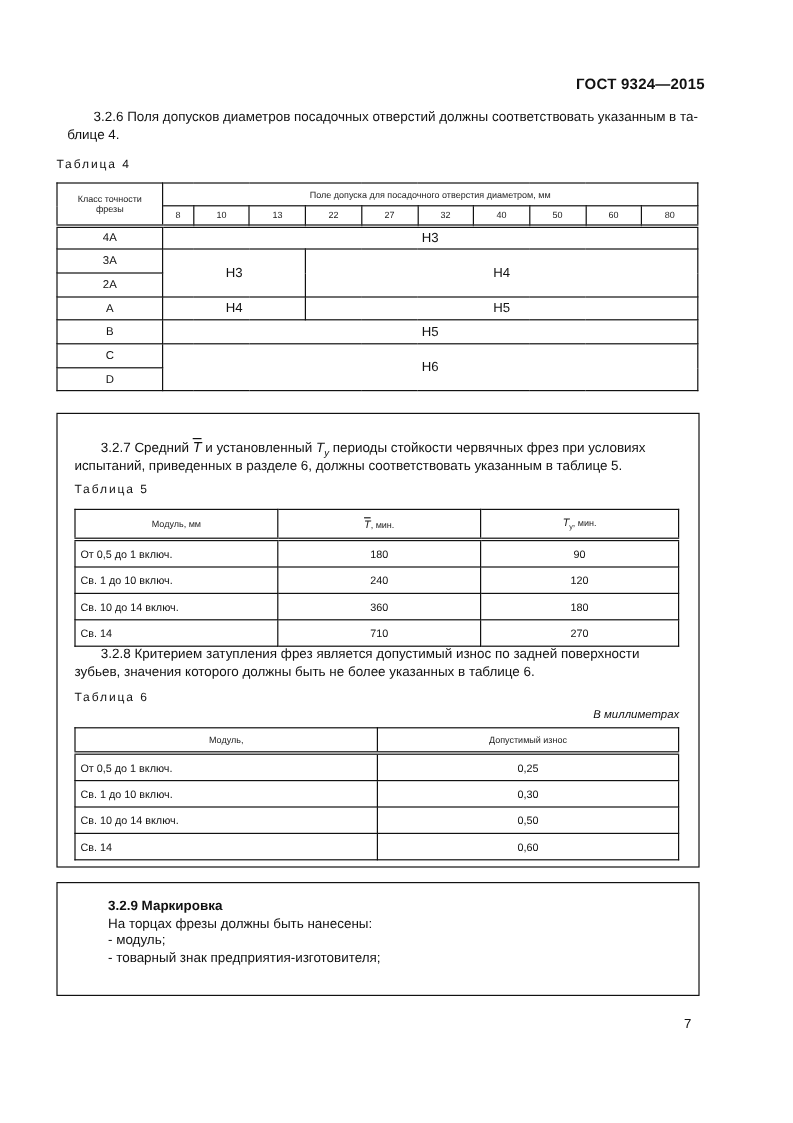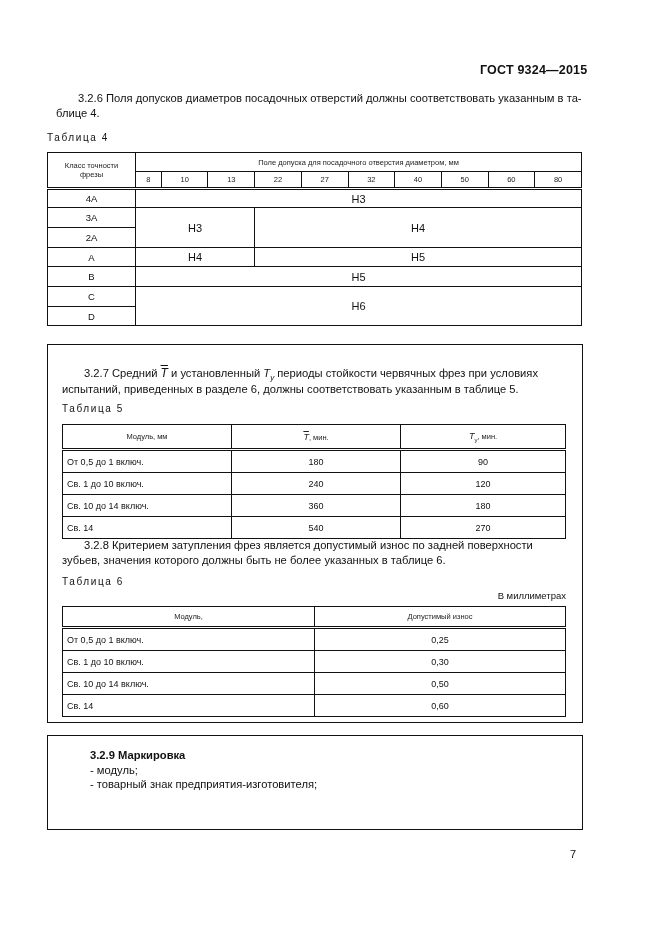--- a/index.html
+++ b/index.html
@@ -116,31 +116,31 @@
     <td>240</td>
     <td>120</td>
   </tr>
   <tr>
     <td class="left">Св. 10 до 14 включ.</td>
     <td>360</td>
     <td>180</td>
   </tr>
   <tr>
     <td class="left">Св. 14</td>
-    <td>540</td>
+    <td>710</td>
     <td>270</td>
   </tr>
 </tbody>
   </table>
 
 <div class="abs para" style="left:62px; top:538px; width:504px; text-indent:22px;">3.2.8 Критерием затупления фрез является допустимый износ по задней поверхности</div>
 <div class="abs para" style="left:62px; top:553px;">зубьев, значения которого должны быть не более указанных в таблице 6.</div>
 
 <div class="abs caption" style="left:62px; top:576px;">Таблица 6</div>
-<div class="abs" style="right:95px; top:590px; font-size:9.5px;">В миллиметрах</div>
+<div class="abs" style="right:95px; top:590px; font-size:9.5px;font-style:italic;">В миллиметрах</div>
 
 <table class="t6" style="top:606px;">
   <tbody>
       <tr>
     <td class="hd" style="width:251px; height:19px;">Модуль,</td>
     <td class="hd" style="height:19px;">Допустимый износ</td>
   </tr>
   <tr class="dblt">
     <td class="left">От 0,5 до 1 включ.</td>
     <td>0,25</td>
@@ -156,17 +156,18 @@
   <tr>
     <td class="left">Св. 14</td>
     <td>0,60</td>
   </tr>
 </tbody>
   </table>
 
 <div class="abs box" style="left:47px; top:735px; width:534px; height:93px;"></div>
 <div class="abs" style="left:90px; top:748px; font-size:11.2px; line-height:14.5px;">
   <div style="font-weight:bold;">3.2.9 Маркировка</div>
+  <div>На торцах фрезы должны быть нанесены:</div>
   <div>- модуль;</div>
   <div>- товарный знак предприятия-изготовителя;</div>
 </div>
 
 <div class="abs page-num">7</div>
 
 </body></html>

